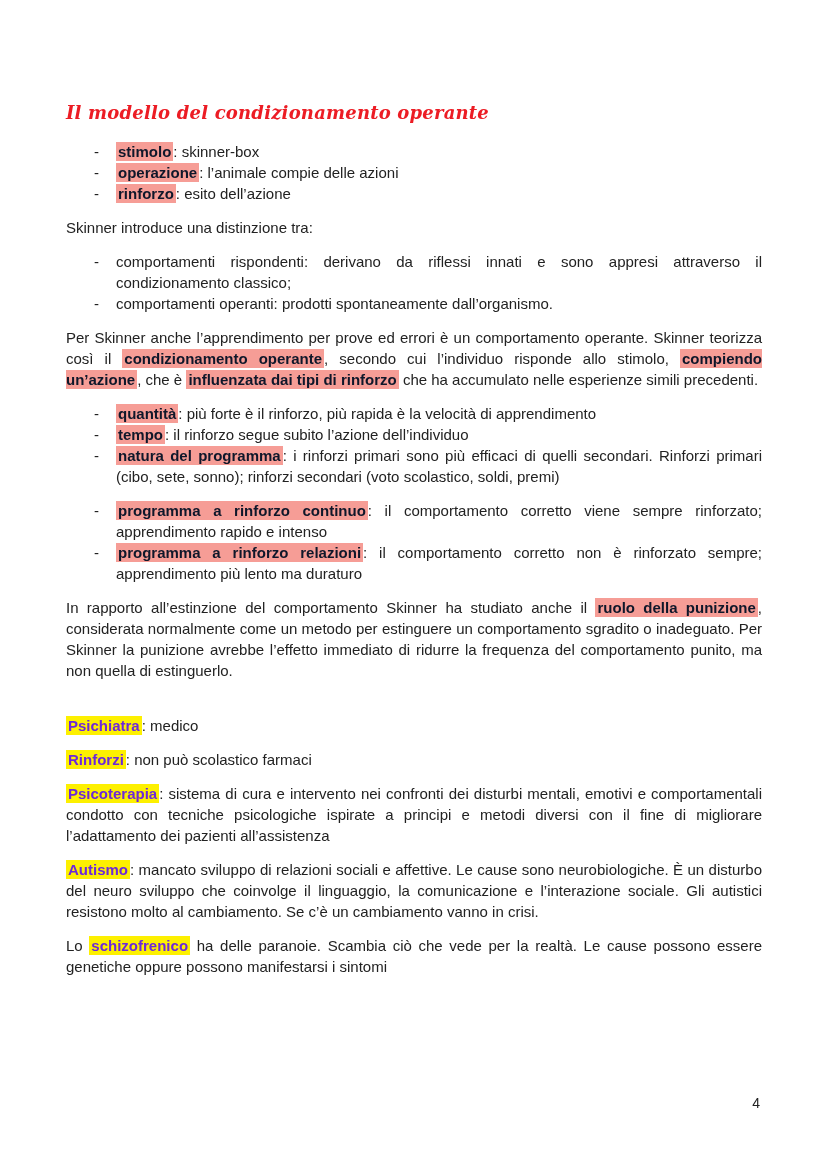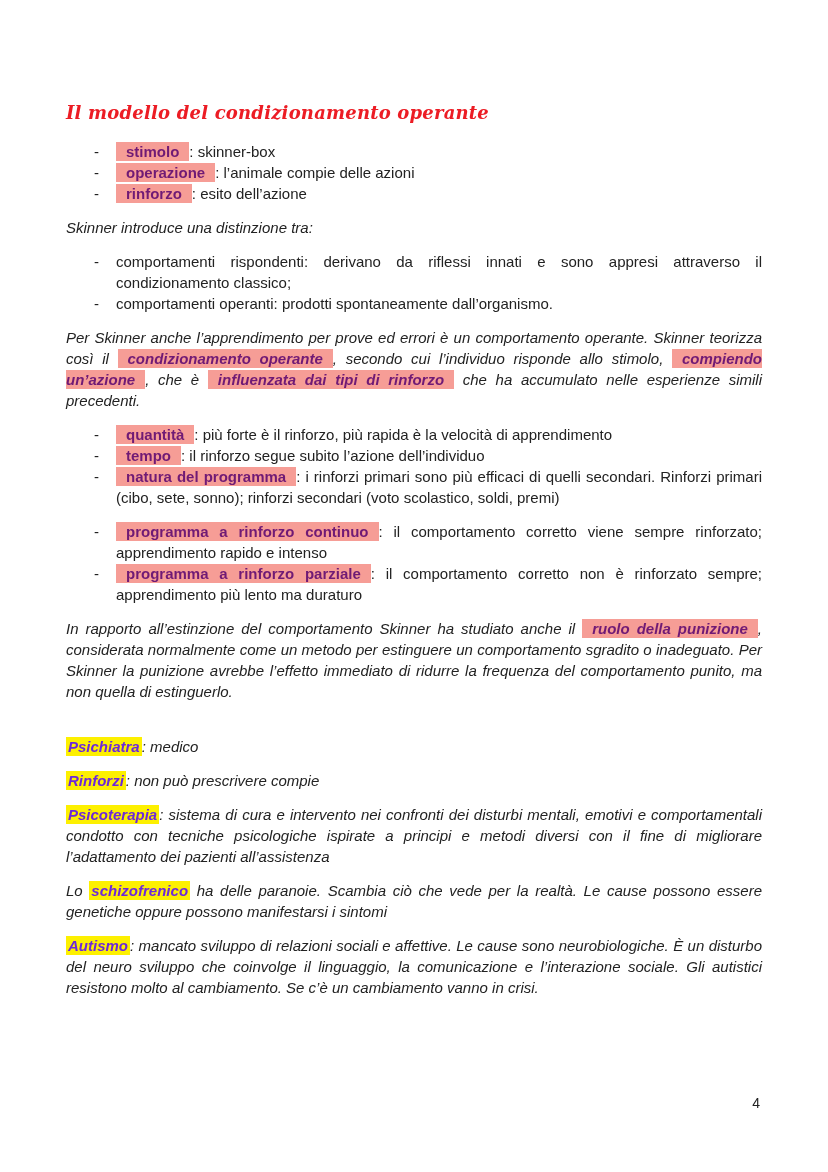--- a/index.html
+++ b/index.html
@@ -22,40 +22,39 @@
     font-style: italic;
     font-weight: bold;
     font-size: 18px;
     color: #ec1c24;
     margin-bottom: 16px;
     letter-spacing: 0.2px;
   }
   .para {
     text-align: justify;
     margin-bottom: 13px;
-    font-style: italic;
   }
   .list { margin-bottom: 13px; }
   .li {
     display: flex;
     padding-left: 28px;
   }
   .dash {
     width: 22px;
     flex-shrink: 0;
   }
   .li-body {
     flex: 1;
     text-align: justify;
   }
   .hl-red {
     background: #f69d96;
-    color: #701a75;
+    color: #0f172a;
     font-weight: bold;
-    padding: 1px 10px;
+    padding: 1px 2px;
   }
   .hl-yellow {
     background: #fdf000;
     color: #6d28d9;
     font-weight: bold;
     padding: 1px 2px;
   }
   .gap-top { margin-top: 34px; }
   .page-number {
     position: absolute;
@@ -119,31 +118,31 @@
   </div>
 
 
   <div class="list">
     <div class="li">
       <span class="dash">-</span>
       <span class="li-body"><span class="hl-red">programma a rinforzo continuo</span><span>: il comportamento corretto viene sempre rinforzato; apprendimento rapido e intenso</span></span>
     </div>
     <div class="li">
       <span class="dash">-</span>
-      <span class="li-body"><span class="hl-red">programma a rinforzo parziale</span><span>: il comportamento corretto non è rinforzato sempre; apprendimento più lento ma duraturo</span></span>
+      <span class="li-body"><span class="hl-red">programma a rinforzo relazioni</span><span>: il comportamento corretto non è rinforzato sempre; apprendimento più lento ma duraturo</span></span>
     </div>
   </div>
 
   <p class="para"><span>In rapporto all’estinzione del comportamento Skinner ha studiato anche il </span><span class="hl-red">ruolo della punizione</span><span>, considerata normalmente come un metodo per estinguere un comportamento sgradito o inadeguato. Per Skinner la punizione avrebbe l’effetto immediato di ridurre la frequenza del comportamento punito, ma non quella di estinguerlo.</span></p>
 
   <p class="para gap-top"><span class="hl-yellow">Psichiatra</span><span>: medico</span></p>
 
-  <p class="para"><span class="hl-yellow">Rinforzi</span><span>: non può prescrivere compie</span></p>
+  <p class="para"><span class="hl-yellow">Rinforzi</span><span>: non può scolastico farmaci</span></p>
 
   <p class="para"><span class="hl-yellow">Psicoterapia</span><span>: sistema di cura e intervento nei confronti dei disturbi mentali, emotivi e comportamentali condotto con tecniche psicologiche ispirate a principi e metodi diversi con il fine di migliorare l’adattamento dei pazienti all’assistenza</span></p>
 
+  <p class="para"><span class="hl-yellow">Autismo</span><span>: mancato sviluppo di relazioni sociali e affettive. Le cause sono neurobiologiche. È un disturbo del neuro sviluppo che coinvolge il linguaggio, la comunicazione e l’interazione sociale. Gli autistici resistono molto al cambiamento. Se c’è un cambiamento vanno in crisi.</span></p>
+
   <p class="para"><span>Lo </span><span class="hl-yellow">schizofrenico</span><span> ha delle paranoie. Scambia ciò che vede per la realtà. Le cause possono essere genetiche oppure possono manifestarsi i sintomi</span></p>
-
-  <p class="para"><span class="hl-yellow">Autismo</span><span>: mancato sviluppo di relazioni sociali e affettive. Le cause sono neurobiologiche. È un disturbo del neuro sviluppo che coinvolge il linguaggio, la comunicazione e l’interazione sociale. Gli autistici resistono molto al cambiamento. Se c’è un cambiamento vanno in crisi.</span></p>
 
   <div class="page-number">4</div>
 
 </div>
 
 </body></html>

